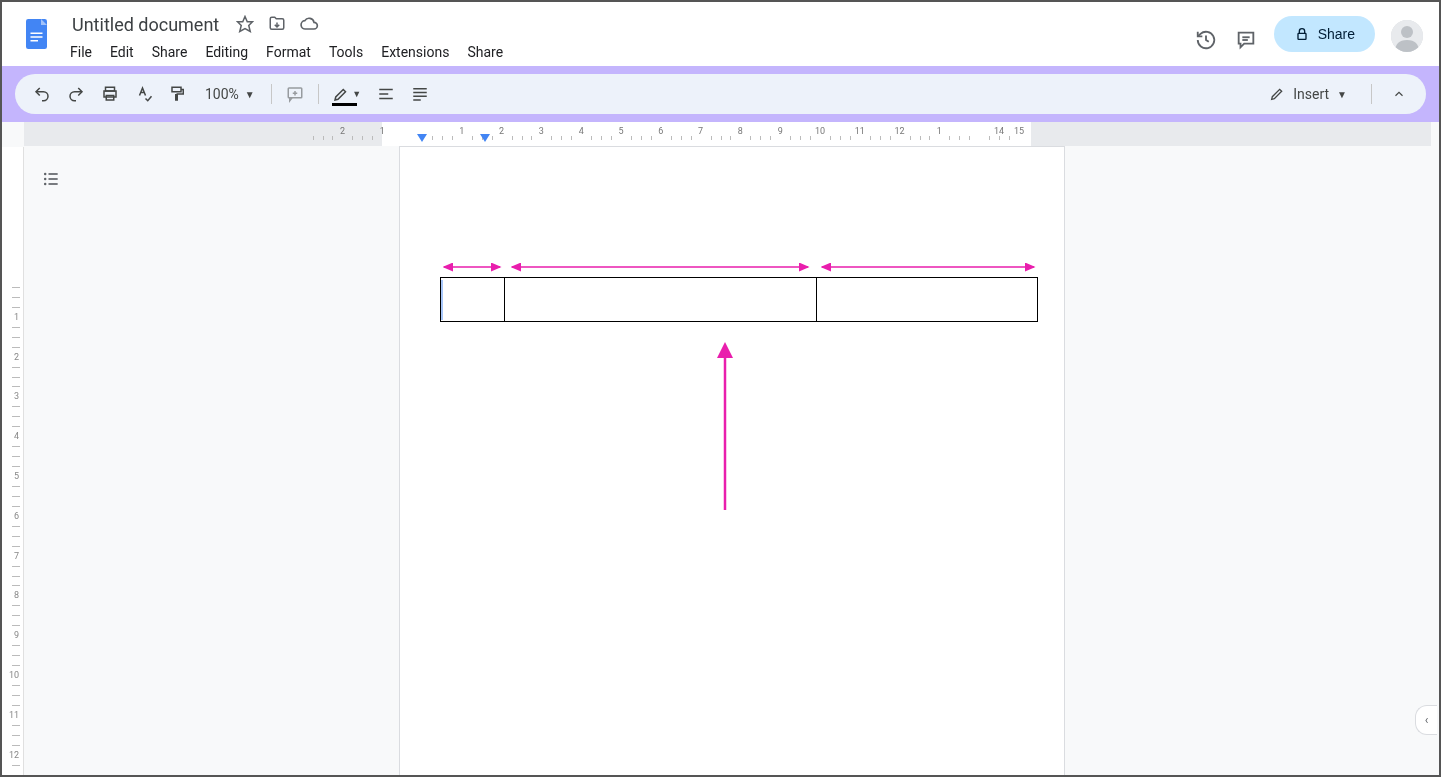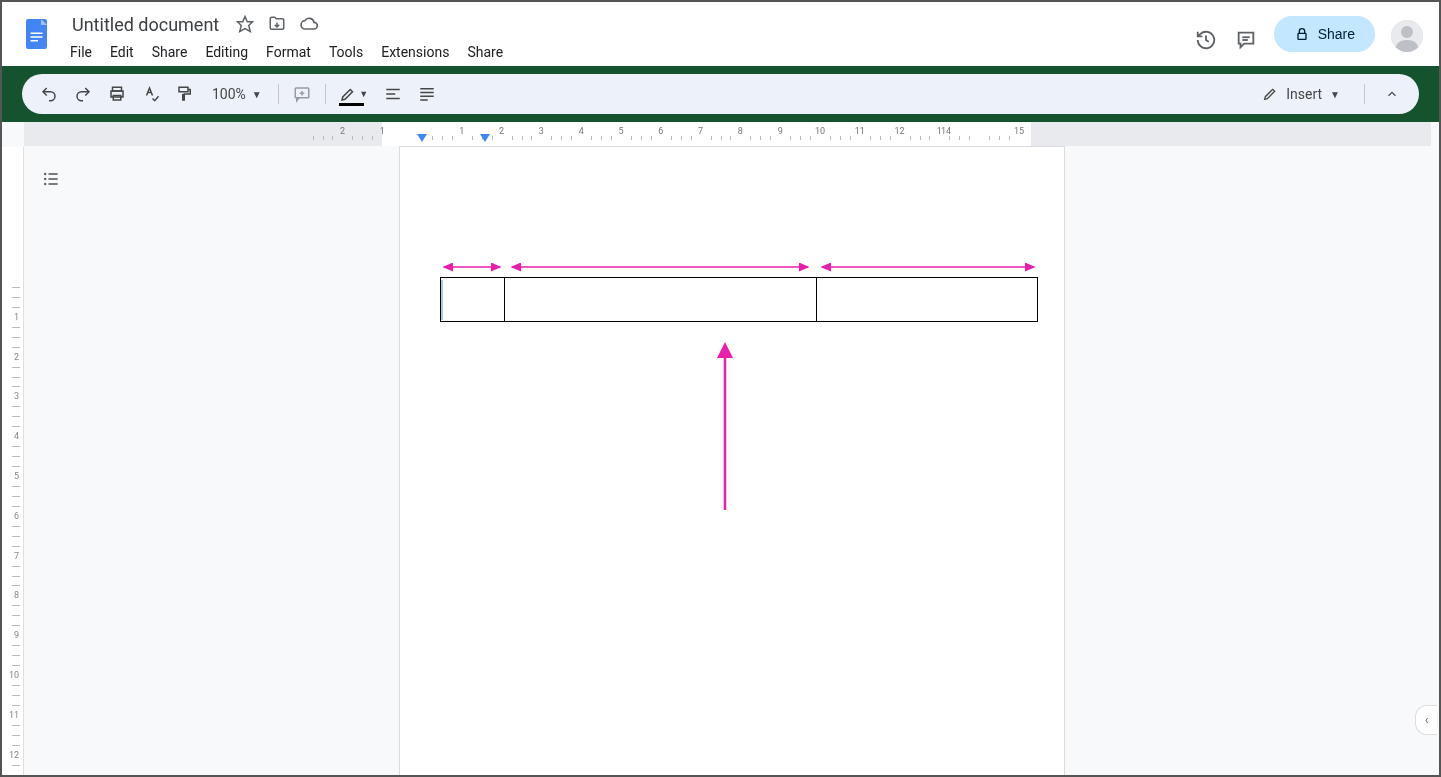--- a/index.html
+++ b/index.html
@@ -17,21 +17,21 @@
 .title-icons .ticon { width: 24px; height: 24px; display: flex; align-items: center; justify-content: center; color: #5f6368; cursor: pointer; border-radius: 4px; }
 .menu-row { display: flex; gap: 2px; height: 28px; align-items: center; margin-left: -4px; }
 .menu-item { font-size: 14px; color: #202124; padding: 4px 8px; border-radius: 4px; cursor: pointer; }
 .header-right { display: flex; align-items: flex-end; gap: 16px; margin-top: 6px; }
 .header-right .ricon { width: 24px; height: 24px; color: #5f6368; cursor: pointer; display: flex; align-items: center; justify-content: center; }
 .share-btn { background: #c2e7ff; border: none; border-radius: 20px; padding: 10px 20px; display: flex; align-items: center; gap: 8px; font-size: 14px; font-weight: 500; color: #001d35; cursor: pointer; }
 .avatar { width: 32px; height: 32px; border-radius: 50%; background: #dadce0; overflow: hidden; cursor: pointer; }
 .avatar svg { width: 100%; height: 100%; }
 
 
-.toolbar-wrap { padding: 8px 20px; background: #14532d; }
+.toolbar-wrap { padding: 8px 13px; background: #c4b5fd; }
 .toolbar { background: #edf2fa; border-radius: 24px; height: 40px; display: flex; align-items: center; padding: 0 12px; gap: 4px; }
 .tbtn { width: 30px; height: 30px; display: flex; align-items: center; justify-content: center; color: #444746; cursor: pointer; border-radius: 4px; position: relative; }
 .tsep { width: 1px; height: 20px; background: #c7c7c7; margin: 0 4px; }
 .zoom { display: flex; align-items: center; gap: 6px; padding: 0 8px; font-size: 14px; color: #444746; cursor: pointer; }
 .zoom .arrow { font-size: 10px; }
 .highlight-btn { position: relative; }
 .highlight-btn .underline { position: absolute; bottom: 3px; left: 5px; right: 10px; height: 3px; background: #000; }
 .highlight-btn .arrow { font-size: 9px; margin-left: 2px; }
 .toolbar-right { margin-left: auto; display: flex; align-items: center; gap: 8px; }
 .editing-btn { display: flex; align-items: center; gap: 8px; padding: 0 12px; font-size: 14px; color: #444746; cursor: pointer; }
@@ -295,21 +295,21 @@
           <div class="hruler-tick" style="left: 457.9px;"></div>
           <div class="hruler-tick" style="left: 447.95px;"></div>
           <div class="hruler-num" style="left: 517.6px;">12</div>
           <div class="hruler-tick" style="left: 507.65px;"></div>
           <div class="hruler-tick" style="left: 497.7px;"></div>
           <div class="hruler-tick" style="left: 487.75px;"></div>
           <div class="hruler-num" style="left: 557.4px;">1</div>
           <div class="hruler-tick" style="left: 547.45px;"></div>
           <div class="hruler-tick" style="left: 537.5px;"></div>
           <div class="hruler-tick" style="left: 527.55px;"></div>
-          <div class="hruler-num" style="left: 564px;">14</div>
+          <div class="hruler-num" style="left: 617px;">14</div>
           <div class="hruler-tick" style="left: 587.25px;"></div>
           <div class="hruler-tick" style="left: 577.3px;"></div>
           <div class="hruler-tick" style="left: 567.35px;"></div>
           <div class="hruler-num" style="left: 637px;">15</div>
           <div class="hruler-tick" style="left: 627.05px;"></div>
           <div class="hruler-tick" style="left: 617.1px;"></div>
           <div class="hruler-tick" style="left: 607.15px;"></div>
           <div class="hruler-marker" style="left: 40px;"></div>
           <div class="hruler-marker" style="left: 103px;"></div>
           <div class="hruler-shade" style="left: 648.94px; width: 400px;"></div>

